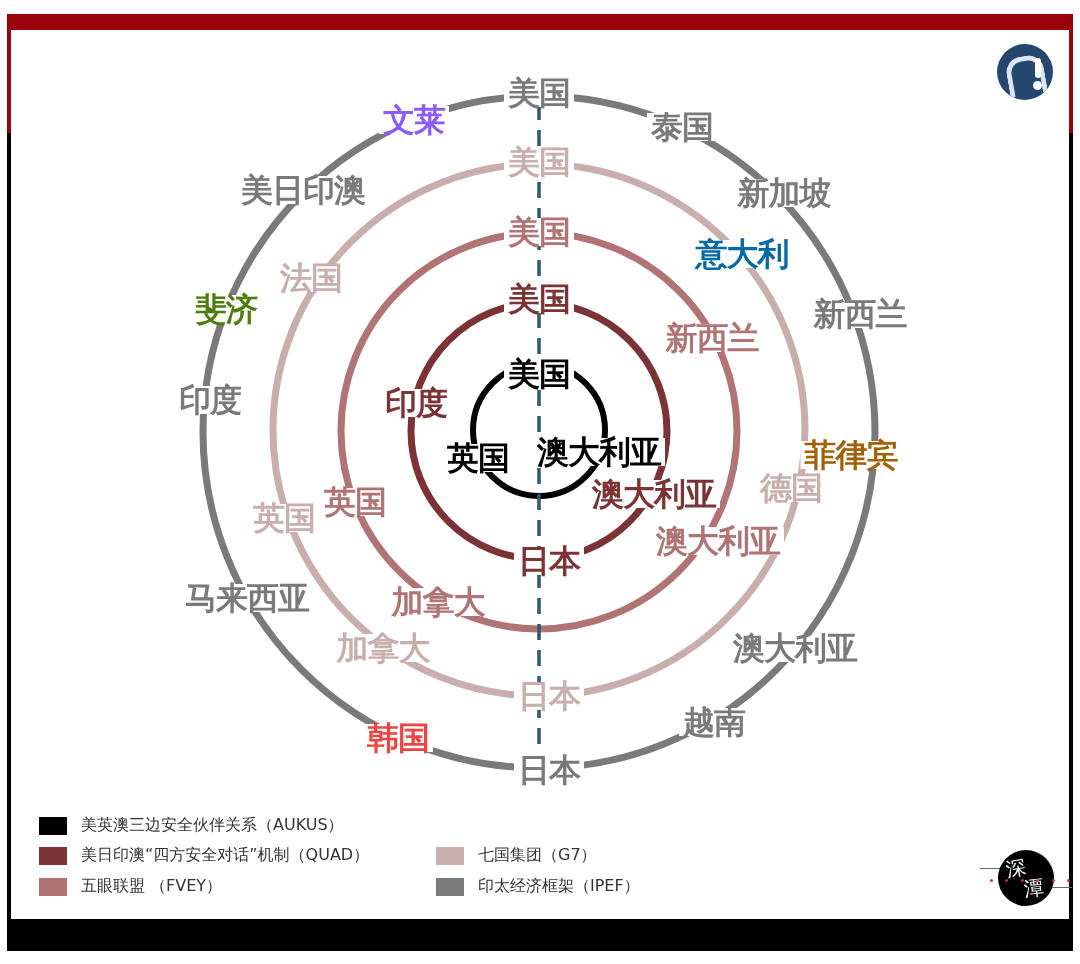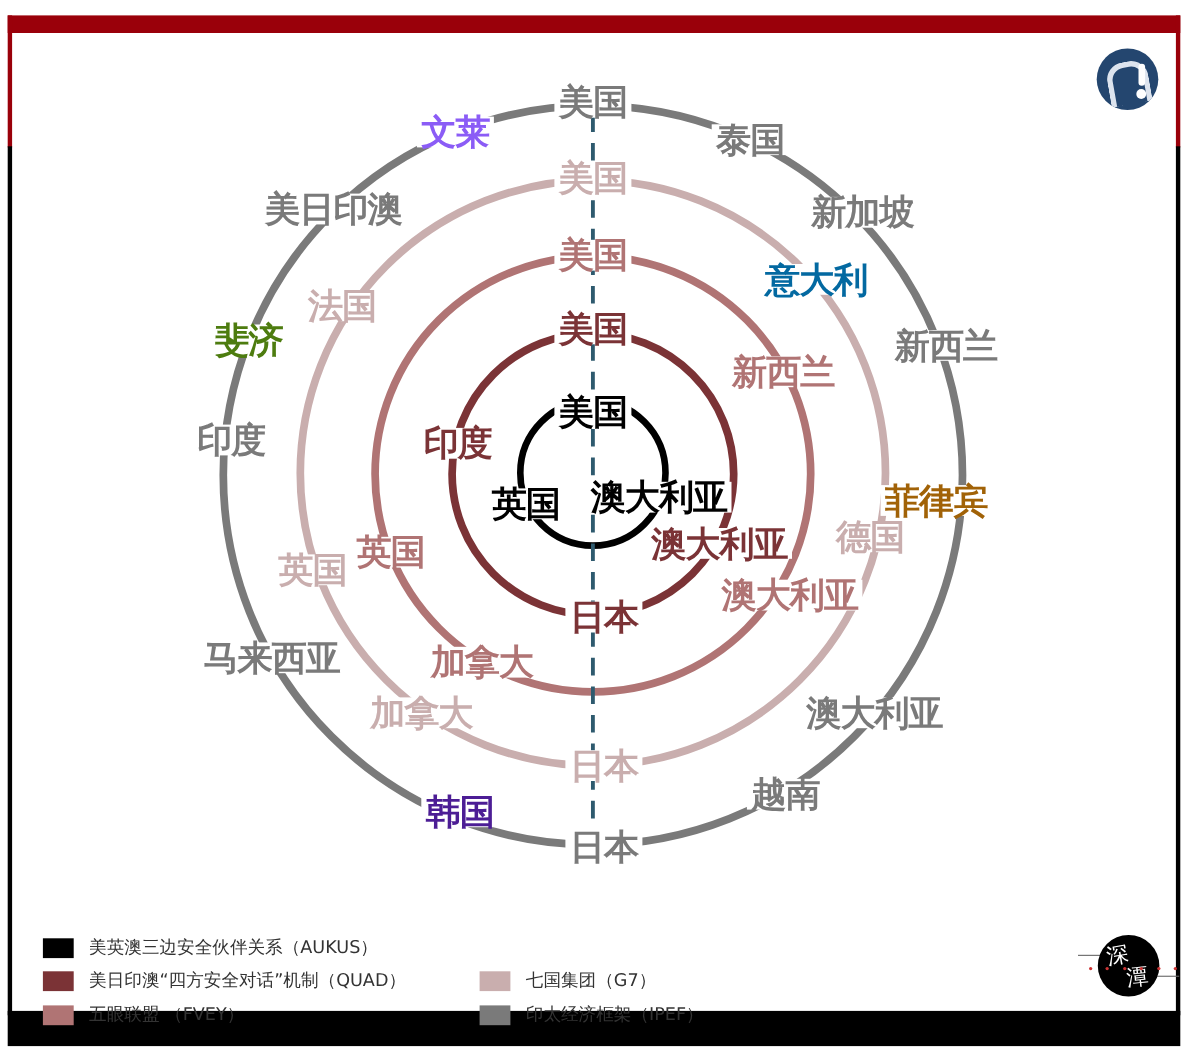--- a/index.html
+++ b/index.html
@@ -5,21 +5,21 @@
   html,body{margin:0;padding:0;background:#fff;}
   body{width:1080px;height:964px;position:relative;overflow:hidden;font-family:"DejaVu Sans","Liberation Sans",sans-serif;}
   .topbar{position:absolute;left:7px;top:14px;width:1066px;height:16px;background:#9a000a;}
   .frame-l-red{position:absolute;left:7px;top:14px;width:4px;height:120px;background:#9a000a;}
   .frame-r-red{position:absolute;right:7px;top:14px;width:4px;height:120px;background:#9a000a;}
   .frame-l-blk{position:absolute;left:7px;top:133px;width:4px;height:790px;background:#000;}
   .frame-r-blk{position:absolute;right:7px;top:133px;width:4px;height:790px;background:#000;}
   .bottombar{position:absolute;left:7px;top:919px;width:1066px;height:32px;background:#000;}
   svg.diagram{position:absolute;left:0;top:0;}
   .lbl{position:absolute;transform:translate(-50%,-50%);font-weight:bold;font-size:32px;line-height:28px;background:#fff;padding:0 4px;white-space:nowrap;letter-spacing:-1px;}
-  .legend{position:absolute;font-size:16px;color:#333;display:flex;align-items:center;gap:14px;white-space:nowrap;margin-top:36px;}
+  .legend{position:absolute;font-size:16px;color:#333;display:flex;align-items:center;gap:14px;white-space:nowrap;}
   .legend .sw{width:28px;height:18px;display:inline-block;}
   .logo{position:absolute;left:997px;top:44px;width:56px;height:56px;border-radius:50%;background:#24466f;overflow:hidden;}
   .logo .arc{position:absolute;left:10px;top:12px;width:28px;height:34px;border:5px solid #dde4ee;border-bottom:none;border-right-width:5px;border-radius:16px 16px 0 0;transform:rotate(-10deg);}
   .logo .dot{position:absolute;left:36px;top:37px;width:9px;height:9px;border-radius:50%;background:#fff;}
   .logo .bar{position:absolute;left:38px;top:14px;width:6px;height:20px;background:#fff;border-radius:3px;}
   .seal{position:absolute;left:998px;top:850px;width:56px;height:56px;border-radius:50%;background:#000;color:#fff;font-family:"DejaVu Serif",serif;font-size:20px;line-height:20px;}
   .seal .c1{position:absolute;left:8px;top:8px;transform:rotate(-10deg);}
   .seal .c2{position:absolute;left:26px;top:28px;transform:rotate(-6deg);}
   .seal-line-l{position:absolute;left:980px;top:868px;width:22px;height:1px;background:#666;}
   .seal-line-r{position:absolute;left:1052px;top:887px;width:20px;height:1px;background:#666;}
@@ -52,21 +52,21 @@
 </svg>
 
 <div class="lbl" style="left:539px;top:93px;color:#7a7a7a">美国</div>
 <div class="lbl" style="left:682px;top:127px;color:#7a7a7a">泰国</div>
 <div class="lbl" style="left:784px;top:193px;color:#7a7a7a">新加坡</div>
 <div class="lbl" style="left:860px;top:314px;color:#7a7a7a">新西兰</div>
 <div class="lbl" style="left:851px;top:455px;color:#a16207">菲律宾</div>
 <div class="lbl" style="left:795px;top:648px;color:#7a7a7a">澳大利亚</div>
 <div class="lbl" style="left:714px;top:722px;color:#7a7a7a">越南</div>
 <div class="lbl" style="left:549px;top:770px;color:#7a7a7a">日本</div>
-<div class="lbl" style="left:418px;top:738px;color:#4c1d95">韩国</div>
+<div class="lbl" style="left:398px;top:738px;color:#ef4444">韩国</div>
 <div class="lbl" style="left:247px;top:598px;color:#7a7a7a">马来西亚</div>
 <div class="lbl" style="left:210px;top:400px;color:#7a7a7a">印度</div>
 <div class="lbl" style="left:226px;top:309px;color:#4d7c0f">斐济</div>
 <div class="lbl" style="left:303px;top:190px;color:#7a7a7a">美日印澳</div>
 <div class="lbl" style="left:414px;top:120px;color:#8b5cf6">文莱</div>
 
 <div class="lbl" style="left:539px;top:162px;color:#c9aeae">美国</div>
 <div class="lbl" style="left:742px;top:254px;color:#0369a1">意大利</div>
 <div class="lbl" style="left:791px;top:488px;color:#c9aeae">德国</div>
 <div class="lbl" style="left:311px;top:278px;color:#c9aeae">法国</div>

